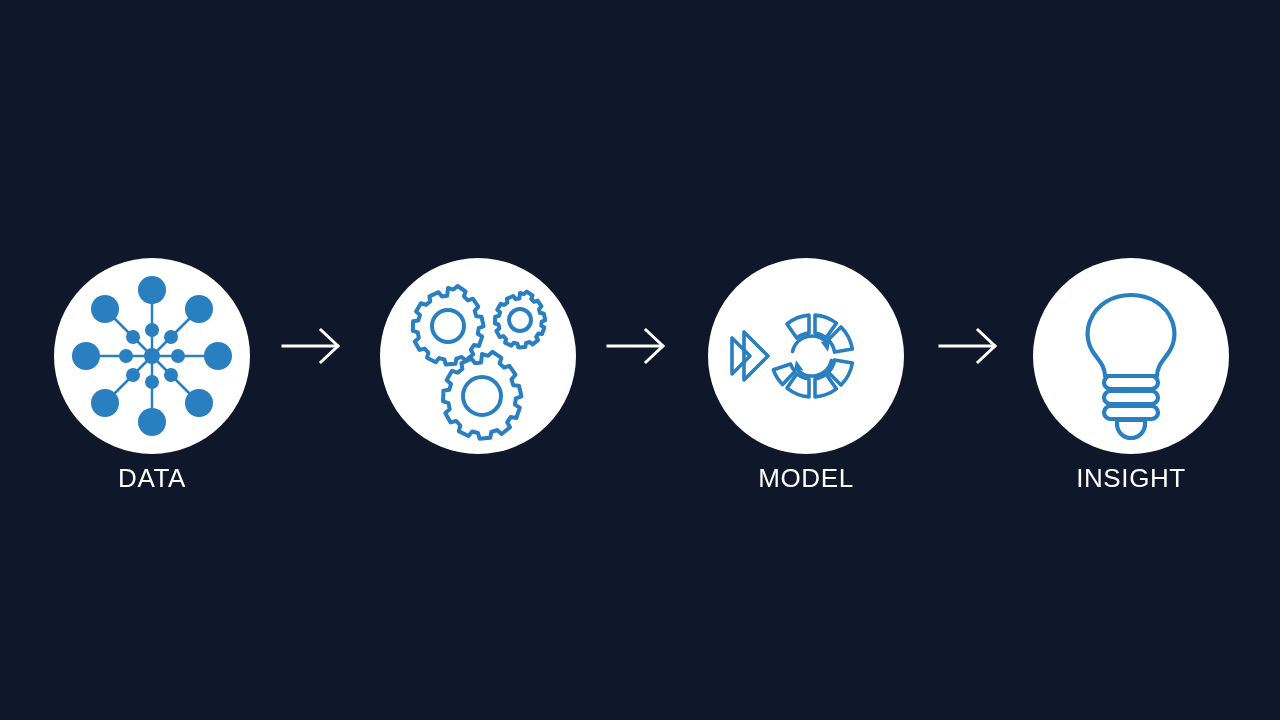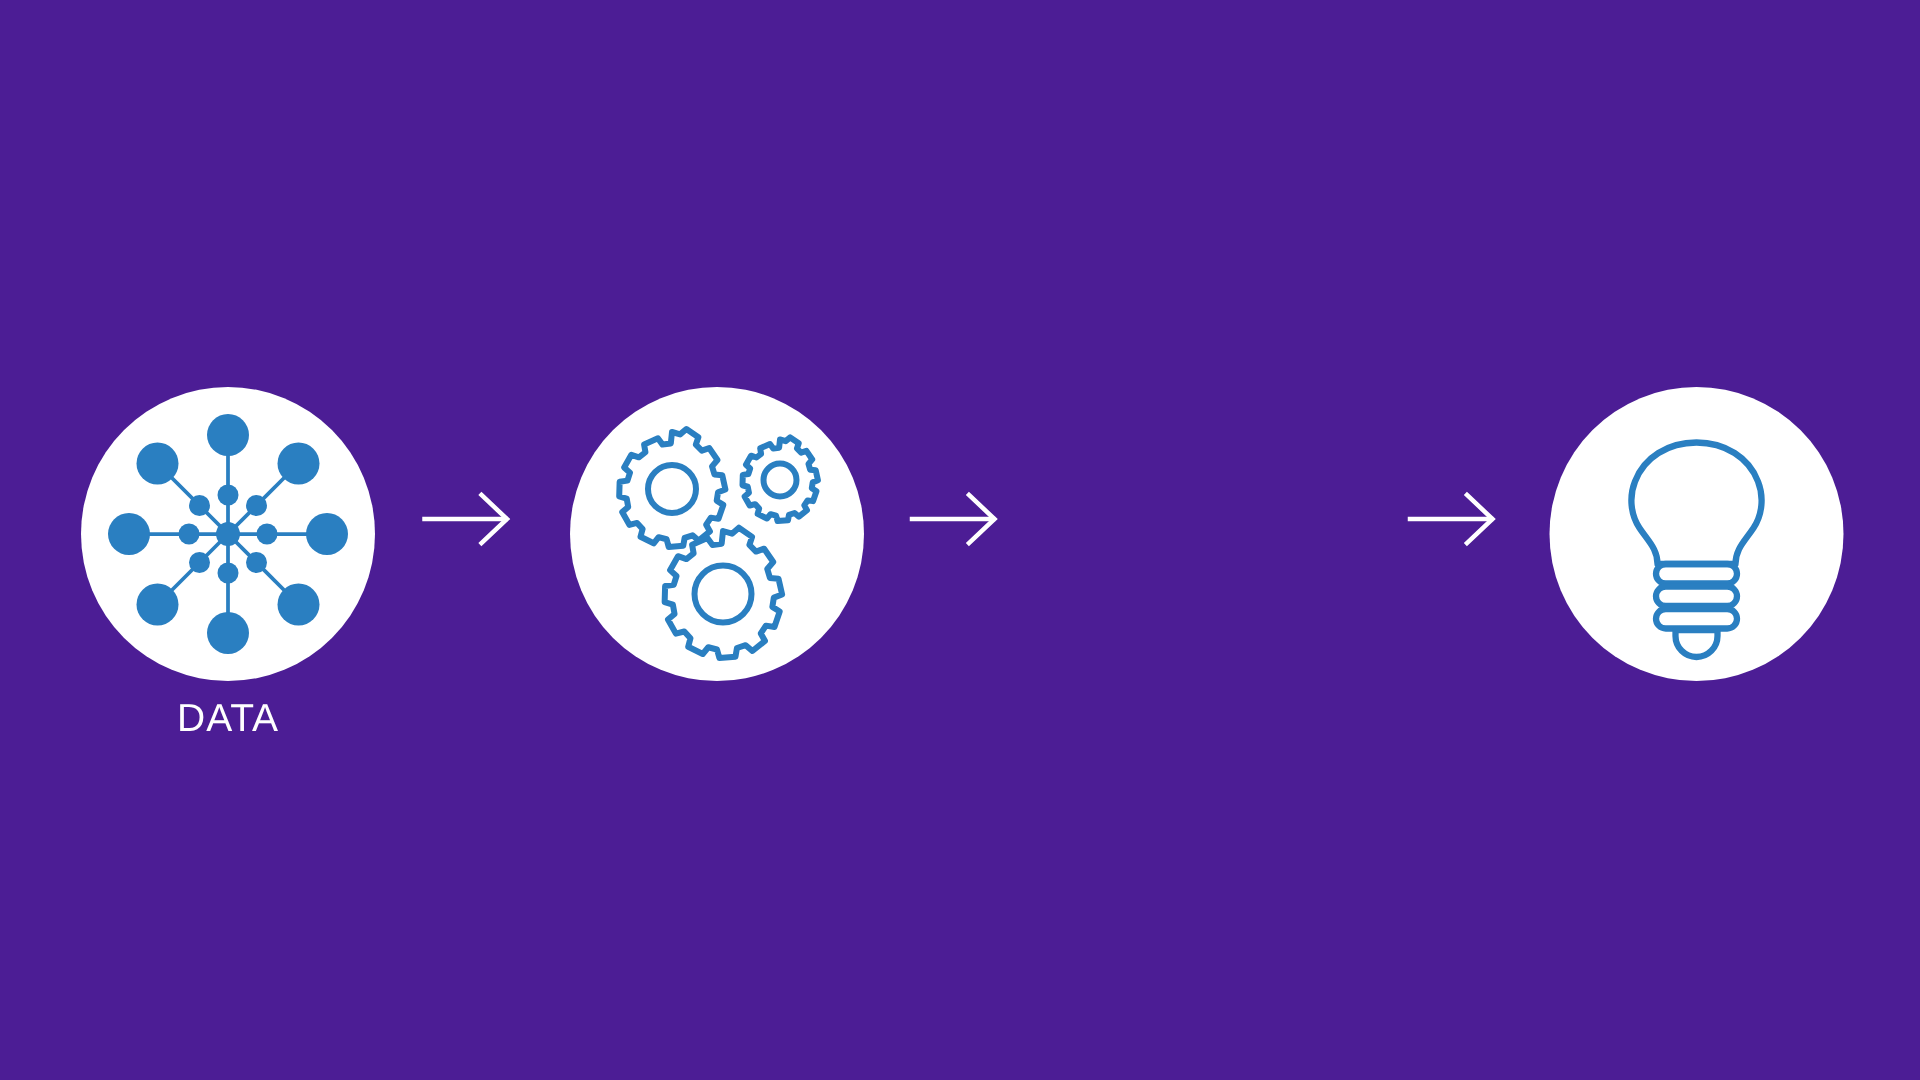--- a/index.html
+++ b/index.html
@@ -72,21 +72,21 @@
     width: 60px;
     height: 38px;
   }
   .arrow-1 { left: 281px; }
   .arrow-2 { left: 606px; }
   .arrow-3 { left: 938px; }
 </style>
 </head>
 <body>
 
-<div id="slide" style="background: #4c1d95;">
+<div id="slide" style="background: #0f172a;">
   <div class="pipeline">
 
     <div class="stage stage-1">
       <div class="stage-disc" style="background: rgb(255, 255, 255);"></div>
       <svg class="stage-icon" viewBox="0 0 196 196">
         <g stroke="#2a7fc1" stroke-width="2.5" fill="none">
           <line x1="98" y1="98" x2="98" y2="38"></line>
           <line x1="98" y1="98" x2="98" y2="158"></line>
           <line x1="98" y1="98" x2="38" y2="98"></line>
           <line x1="98" y1="98" x2="158" y2="98"></line>
@@ -137,35 +137,69 @@
           </g>
 
           <g transform="translate(102,138)">
             <path d="M 0,-42 L 6.0,-40.2 L 10.6,-44.2 L 19.4,-38.1 L 17.6,-32.7 L 22.0,-28.3 L 27.4,-30.2 L 33.5,-21.3 L 29.5,-16.7 L 31.3,-10.7 L 37.0,-10.2 L 39.4,0.3 L 33.9,2.4 L 32.9,8.6 L 37.8,11.7 L 34.3,22.0 L 28.6,21.1 L 25.2,26.3 L 28.0,31.3 L 19.6,38.0 L 15.1,34.1 L 9.3,36.0 L 8.3,41.8 L -2.4,42.7 L -4.0,37.0 L -9.8,35.5 L -13.5,40.0 L -23.2,35.2 L -21.7,29.5 L -25.8,25.0 L -31.4,26.4 L -36.7,17.0 L -32.3,13.3 L -33.4,7.1 L -38.9,5.4 L -38.6,-5.3 L -32.8,-6.2 L -31.0,-12.0 L -35.3,-15.9 L -30.0,-25.2 L -24.4,-23.3 L -19.6,-27.1 L -20.6,-32.8 L -10.4,-37.3 L -7.0,-32.7 L -0.9,-33.5 Z"></path>
             <circle cx="0" cy="0" r="19"></circle>
           </g>
         </g>
       </svg>
     </div>
 
+    <div class="stage stage-3">
+      <div class="stage-disc" style="background: rgb(255, 255, 255);"></div>
+      <svg class="stage-icon" viewBox="0 0 196 196">
+        <g fill="none" stroke="#2a7fc1" stroke-width="3.6" stroke-linejoin="round" stroke-linecap="round">
+
+          <g transform="translate(104,98)">
+
+            <path d="M -25.0,-32.1 A 41 41 0 0 1 -3.0,-40.9 L -3.0,-22.9 A 23 23 0 0 0 -15.3,-17.9 Z"></path>
+
+            <path d="M 3.0,-40.9 A 41 41 0 0 1 24.4,-32.9 L 14.1,-18.2 A 23 23 0 0 0 3.0,-22.9 Z"></path>
+
+            <path d="M 29.0,-29.0 A 41 41 0 0 1 40.4,-7.0 L 22.6,-3.9 A 23 23 0 0 0 16.3,-16.3 Z"></path>
+
+            <path d="M 40.4,7.0 A 41 41 0 0 1 29.0,29.0 L 16.3,16.3 A 23 23 0 0 0 22.6,3.9 Z"></path>
+
+            <path d="M 24.4,32.9 A 41 41 0 0 1 3.0,40.9 L 3.0,22.9 A 23 23 0 0 0 14.1,18.2 Z"></path>
+
+            <path d="M -3.0,40.9 A 41 41 0 0 1 -25.0,32.1 L -15.3,17.9 A 23 23 0 0 0 -3.0,22.9 Z"></path>
+
+            <path d="M -29.4,28.5 A 41 41 0 0 1 -38.6,13.8 L -21.4,8.0 A 23 23 0 0 0 -17.1,15.4 Z"></path>
+
+            <path d="M -19.5,-4.5 A 20 20 0 0 1 15.5,-12.6"></path>
+            <path d="M 19.5,4.5 A 20 20 0 0 1 -15.5,12.6"></path>
+            <path d="M 8.5,-14.5 L 17.8,-13.4 L 16.0,-4.3 Z" fill="#2a7fc1" stroke="none"></path>
+            <path d="M -8.5,14.5 L -17.8,13.4 L -16.0,4.3 Z" fill="#2a7fc1" stroke="none"></path>
+          </g>
+
+          <path d="M 24,80 L 24,116 L 42,98 Z"></path>
+          <path d="M 36,74 L 36,122 L 60,98 Z"></path>
+        </g>
+      </svg>
+      <div class="stage-label" style="color: rgb(255, 255, 255);">MODEL</div>
+    </div>
 
     <div class="stage stage-4">
       <div class="stage-disc" style="background: rgb(255, 255, 255);"></div>
       <svg class="stage-icon" viewBox="0 0 196 196">
         <g fill="none" stroke="#2a7fc1" stroke-width="4.2" stroke-linejoin="round" stroke-linecap="round">
 
           <path d="M 72,118 C 72,108 66,103 60,94 C 54,85 53,73 57,63 C 63,47 79,37 98,37 C 117,37 133,47 139,63 C 143,73 142,85 136,94 C 130,103 124,108 124,118 Z"></path>
 
           <rect x="71" y="118" width="54" height="13" rx="6.5"></rect>
           <rect x="71" y="133" width="54" height="13" rx="6.5"></rect>
           <rect x="71" y="148" width="54" height="13" rx="6.5"></rect>
 
           <path d="M 84,162 L 84,166 A 14 14 0 0 0 112,166 L 112,162 Z"></path>
         </g>
       </svg>
+      <div class="stage-label" style="color: rgb(255, 255, 255);">INSIGHT</div>
     </div>
 
     <svg class="arrow arrow-1" viewBox="0 0 60 38">
       <g fill="none" stroke="#ffffff" stroke-width="3" stroke-linecap="square" stroke-linejoin="miter">
         <line x1="2" y1="19" x2="56" y2="19"></line>
         <polyline points="40,3 57,19 40,35"></polyline>
       </g>
     </svg>
     <svg class="arrow arrow-2" viewBox="0 0 60 38">
       <g fill="none" stroke="#ffffff" stroke-width="3" stroke-linecap="square" stroke-linejoin="miter">

